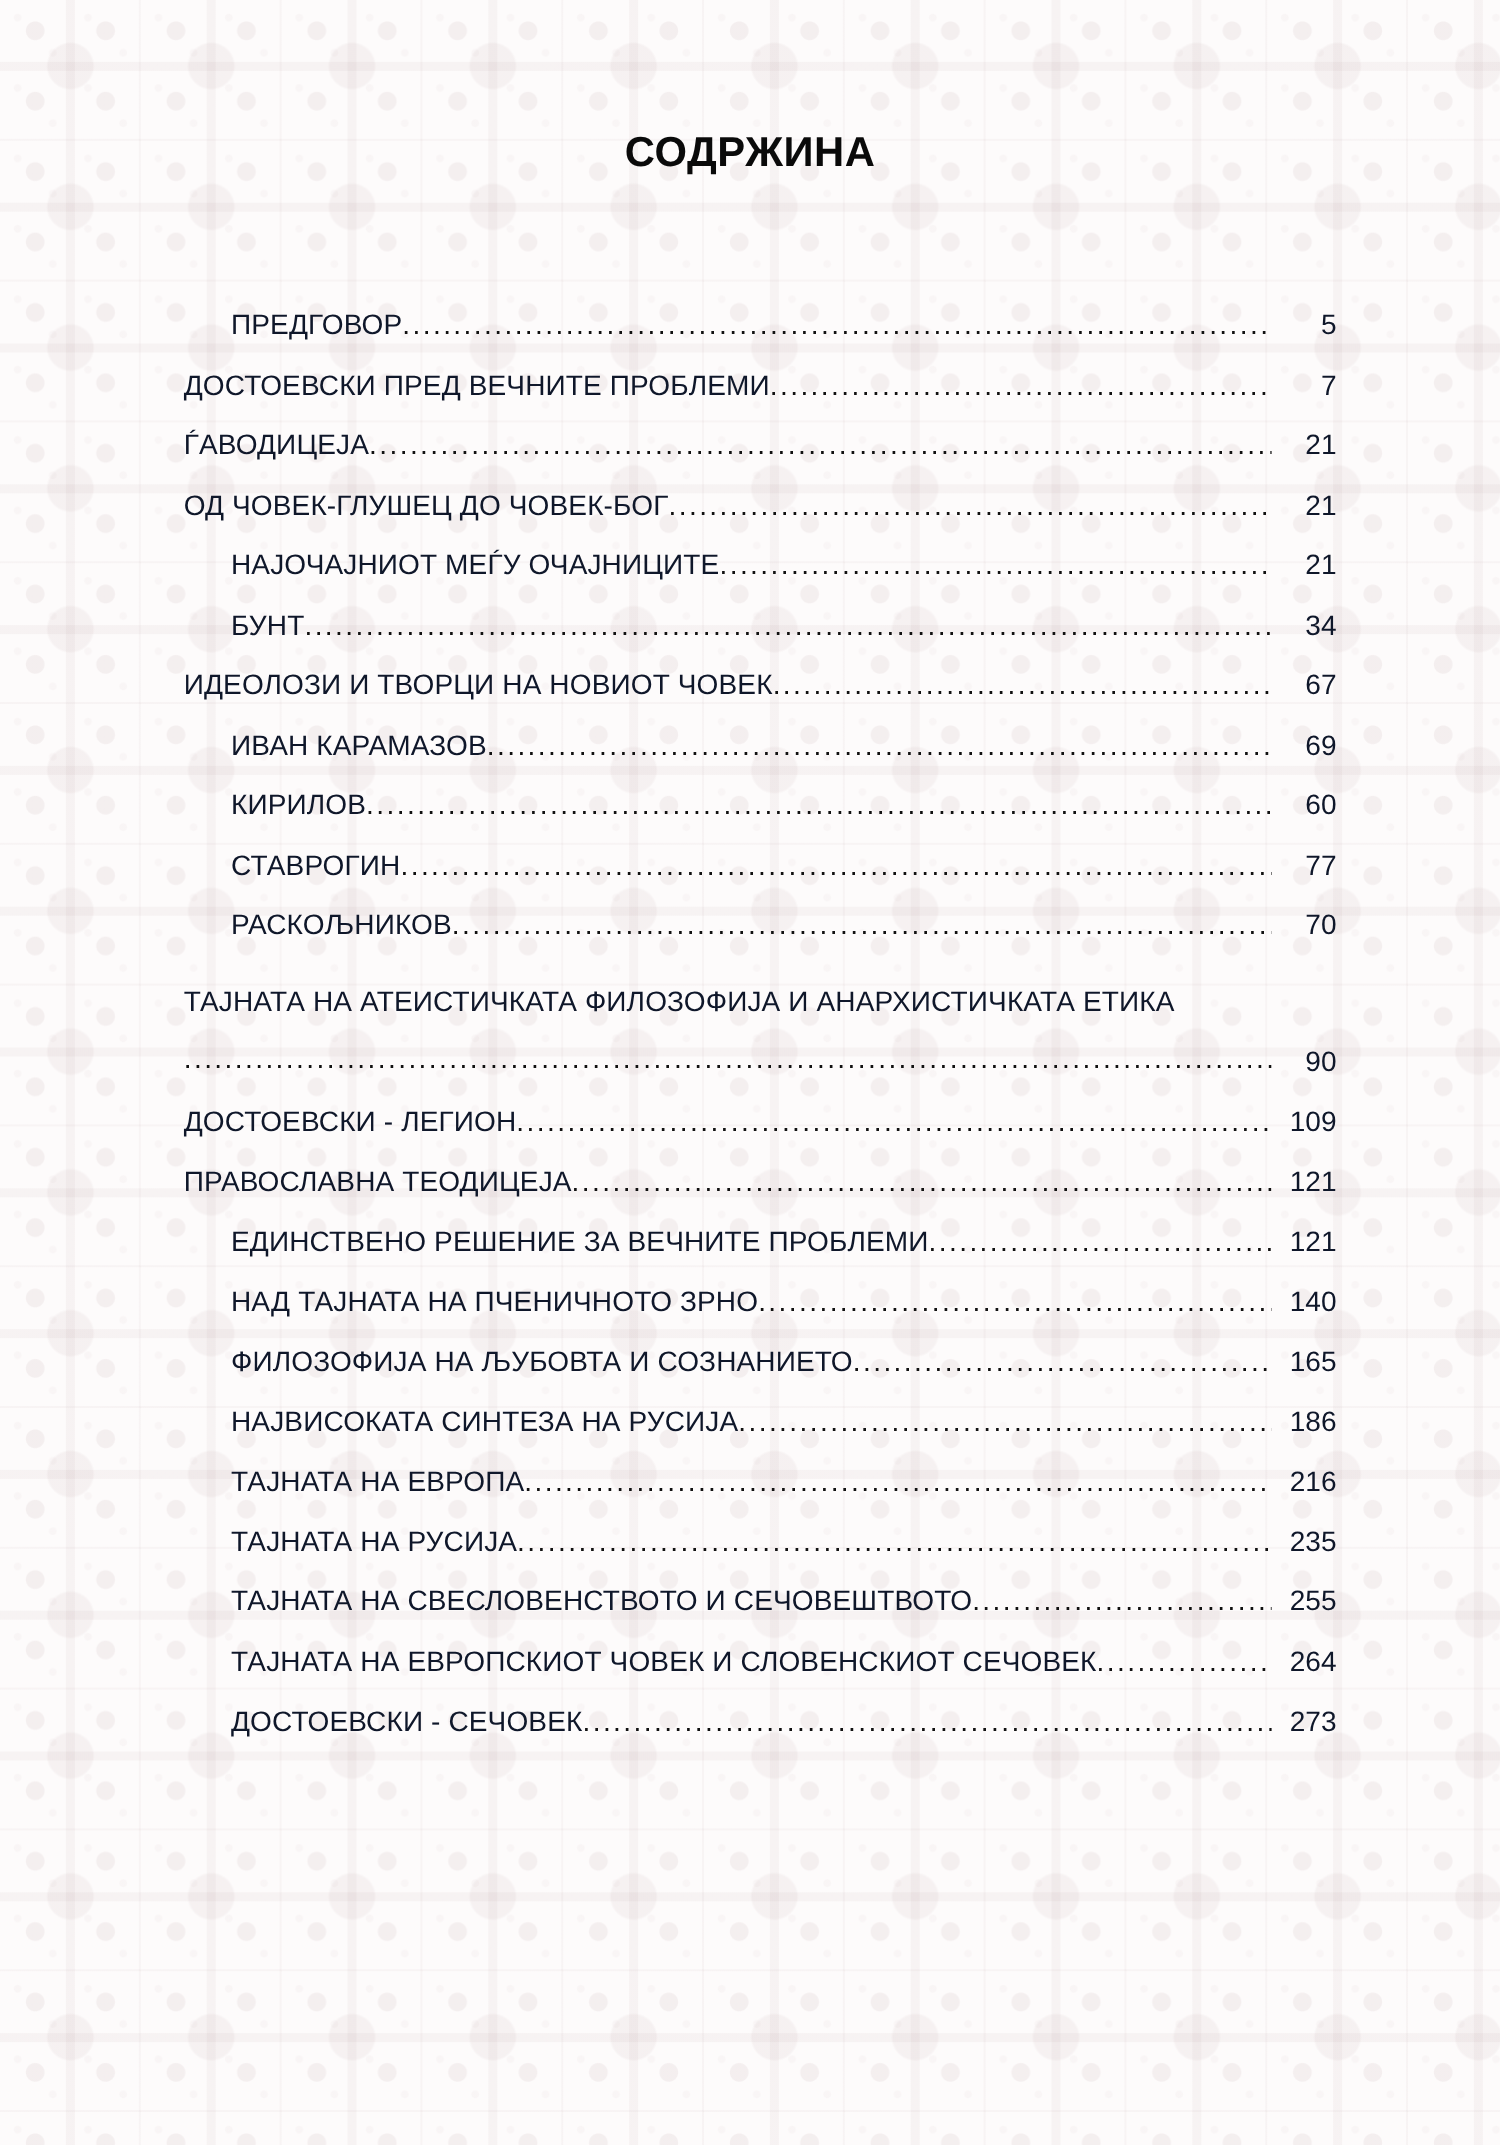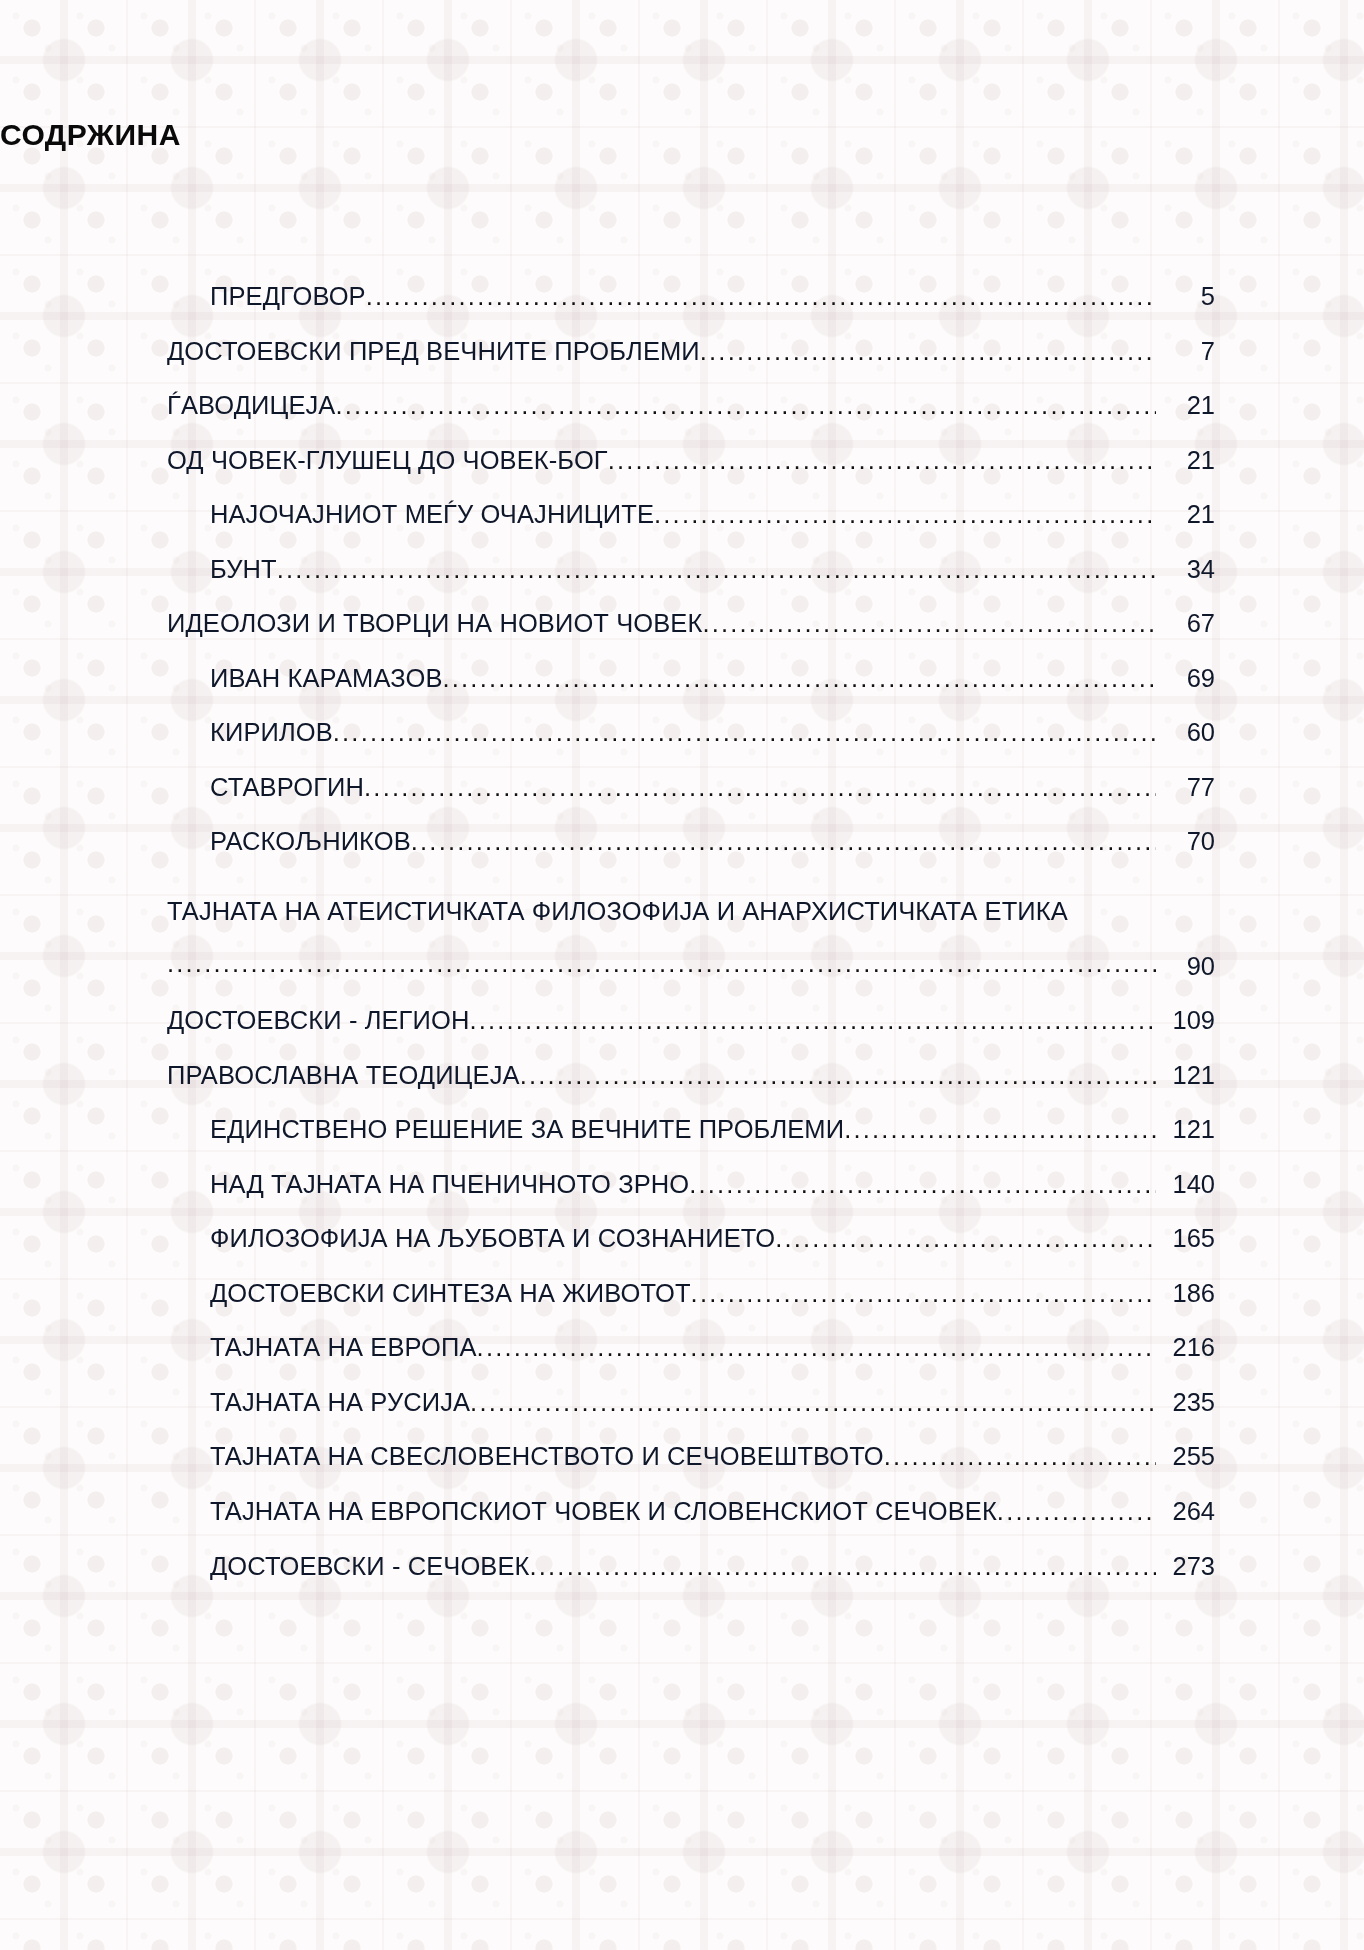--- a/index.html
+++ b/index.html
@@ -60,22 +60,22 @@
     position: relative;
     z-index: 2;
   }
 
   
   .toc-title {
     position: absolute;
     top: 118px;
     left: 0;
     width: 1364px;
-    text-align: left;
-    font-size: 30px;
+    text-align: center;
+    font-size: 38px;
     font-weight: bold;
     letter-spacing: 0.5px;
     color: #0a0a0a;
   }
 
   
   .toc-list {
     position: absolute;
     top: 282px;
     left: 167px;
@@ -245,21 +245,21 @@
           <span class="entry-label">НАД ТАЈНАТА НА ПЧЕНИЧНОТО ЗРНО</span>
           <span class="entry-dots"></span>
           <span class="entry-page">140</span>
         </div>
         <div class="toc-entry level-2">
           <span class="entry-label">ФИЛОЗОФИЈА НА ЉУБОВТА И СОЗНАНИЕТО</span>
           <span class="entry-dots"></span>
           <span class="entry-page">165</span>
         </div>
         <div class="toc-entry level-2">
-          <span class="entry-label">ДОСТОЕВСКИ СИНТЕЗА НА ЖИВОТОТ</span>
+          <span class="entry-label">НАЈВИСОКАТА СИНТЕЗА НА РУСИЈА</span>
           <span class="entry-dots"></span>
           <span class="entry-page">186</span>
         </div>
         <div class="toc-entry level-2">
           <span class="entry-label">ТАЈНАТА НА ЕВРОПА</span>
           <span class="entry-dots"></span>
           <span class="entry-page">216</span>
         </div>
         <div class="toc-entry level-2">
           <span class="entry-label">ТАЈНАТА НА РУСИЈА</span>

